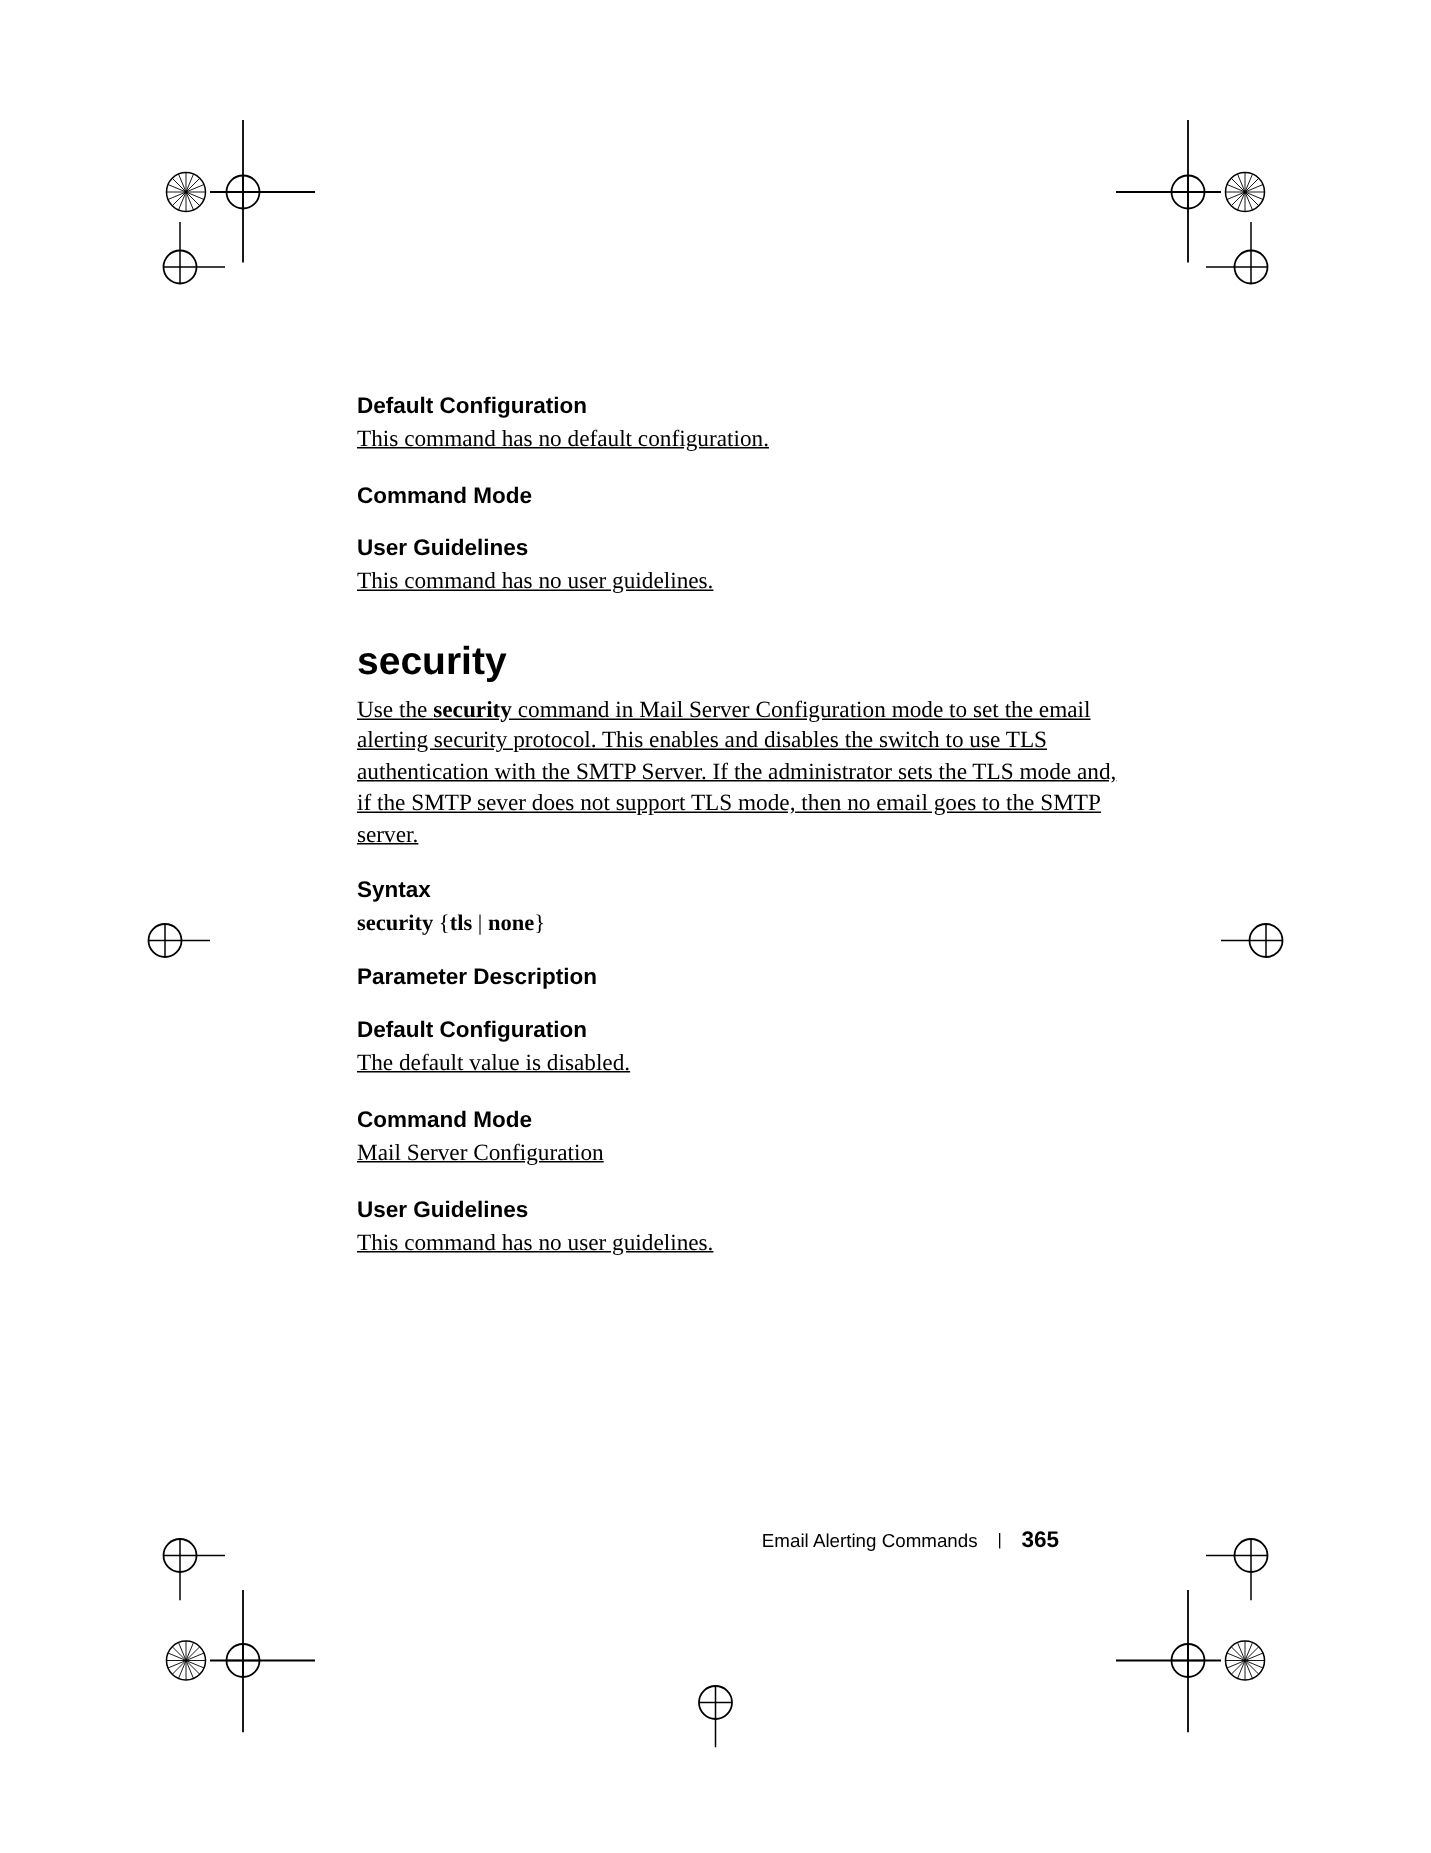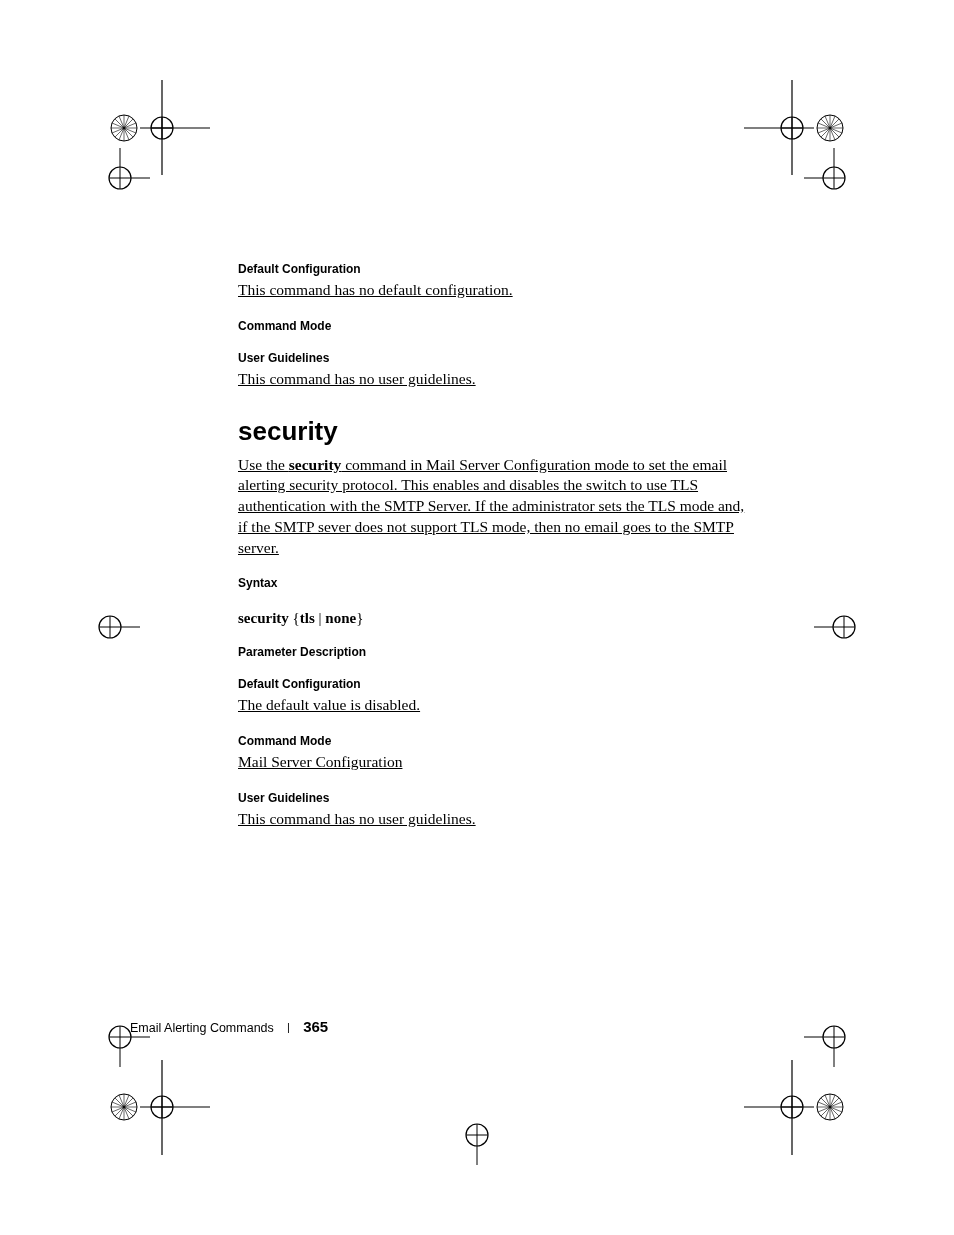--- a/index.html
+++ b/index.html
@@ -13,48 +13,49 @@
     }
     .content {
       position: absolute;
       left: 238px;
       top: 262px;
       width: 510px;
     }
     .subhead {
       font-family: Arial, Helvetica, sans-serif;
       font-weight: bold;
-      font-size: 12px;
+      font-size: 15px;
       margin-top: 18px;
       margin-bottom: 4px;
     }
     .subhead.first { margin-top: 0; }
     .body-text {
       font-size: 15.5px;
       line-height: 1.34;
       font-weight: 400;
       text-decoration: underline;
     }
     .section-title {
       font-family: Arial, Helvetica, sans-serif;
       font-weight: bold;
       font-size: 26px;
       margin-top: 26px;
       margin-bottom: 8px;
     }
     .syntax-line {
       font-size: 15px;
-      margin-top: 20px;
+      margin-top: 6px;
     }
     .syntax-line .bold { font-weight: bold; }
     .footer {
       position: absolute;
       top: 1018px;
       left: 0;
       width: 100%;
+      text-align: center;
       font-size: 13px;
     }
     .footer-inner {
       display: inline-block;
       position: relative;
       left: 130px;
     }
     .footer-label {
       font-family: Arial, Helvetica, sans-serif;
       font-size: 12.5px;

